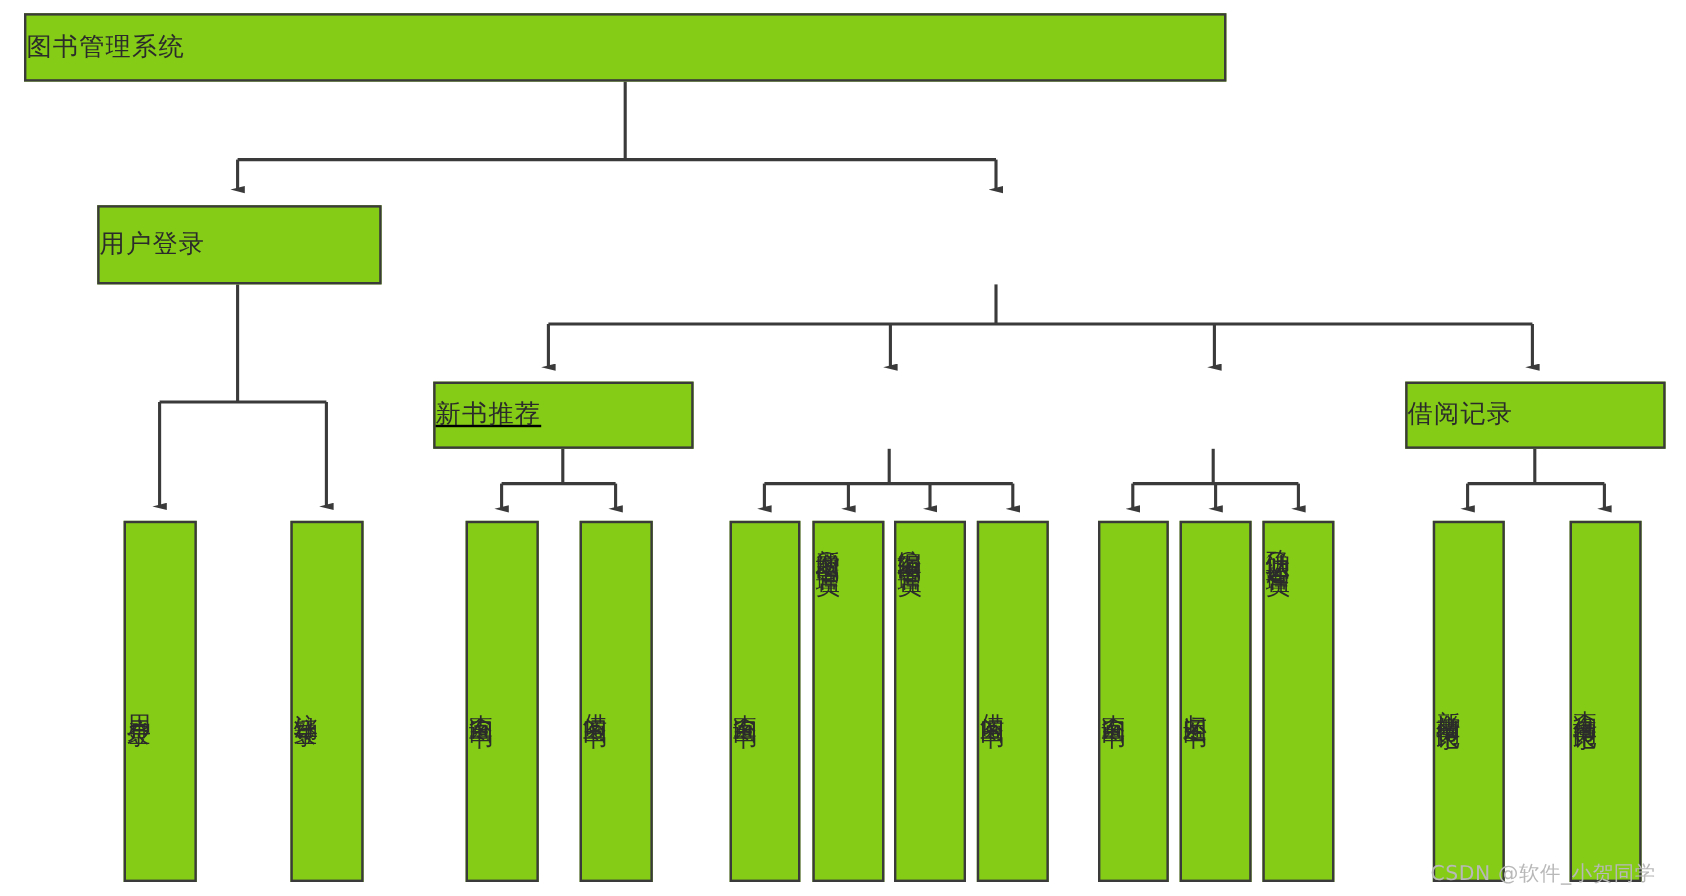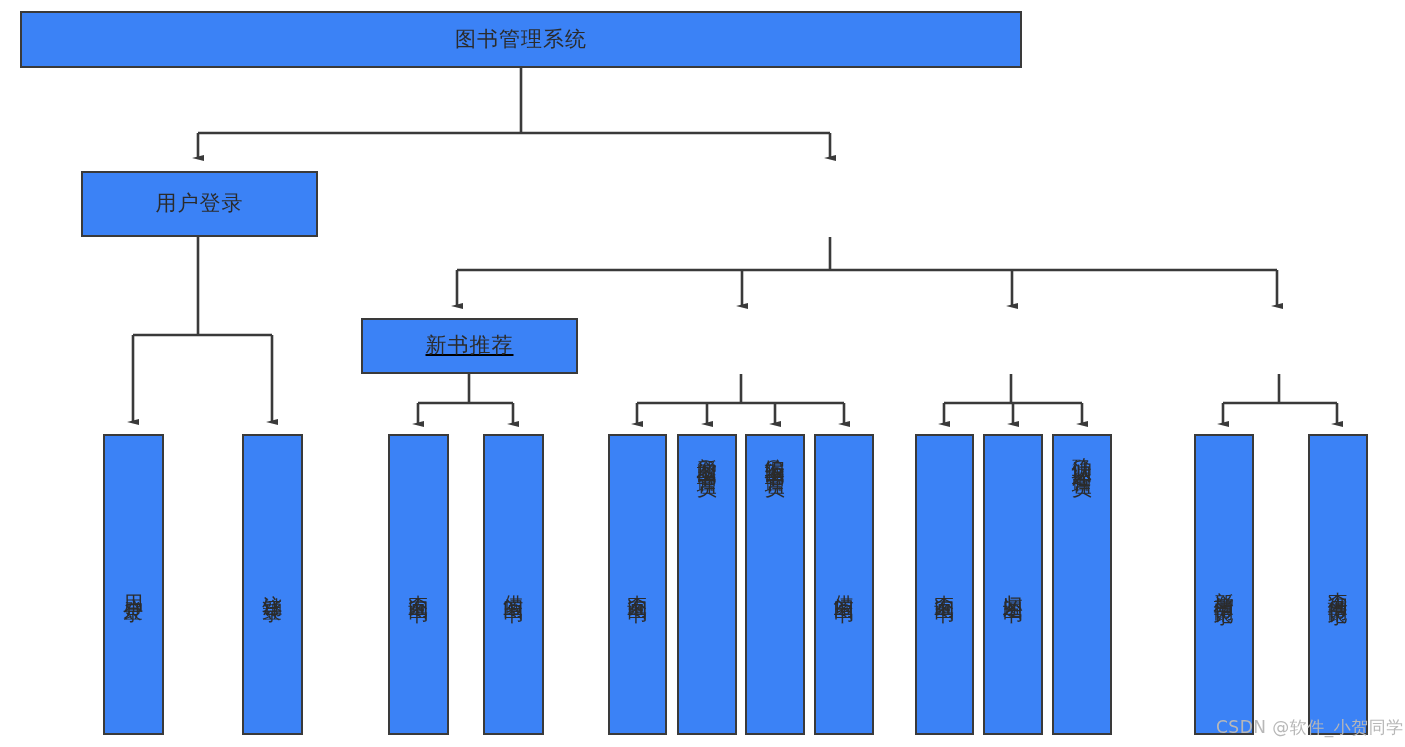--- a/index.html
+++ b/index.html
@@ -21,25 +21,25 @@
   svg.diagram-canvas {
     position: absolute;
     top: 0;
     left: 0;
     width: 1405px;
     height: 747px;
   }
   .node-box {
     position: absolute;
     box-sizing: border-box;
-    background: #3b82f6;
+    background: #84cc16;
     border: 2.5px solid #3a3a3a;
     display: flex;
     align-items: center;
-    justify-content: center;
+    justify-content: flex-start;
   }
   .node-label-h {
     font-size: 21px;
     color: #2b2b2b;
     letter-spacing: 1px;
     white-space: nowrap;
     line-height: 1.1;
   }
   .node-label-v {
     font-size: 20px;
@@ -58,21 +58,20 @@
     align-items: center;
     padding-top: 0;
   }
   .watermark {
     position: absolute;
     font-size: 17px;
     color: #b8b8b8;
     letter-spacing: 0.5px;
     white-space: nowrap;
     user-select: none;
-    margin-left: 24px;
   }
 </style>
 </head>
 <body>
 
 <div id="diagram-root">
 
   <svg class="diagram-canvas" viewBox="0 0 1405 747">
     <defs>
       <marker id="arrowhead" markerWidth="10" markerHeight="12" refX="3" refY="6" orient="auto" markerUnits="userSpaceOnUse">
@@ -132,20 +131,23 @@
     <span class="node-label-h">用户登录</span>
   </div>
 
 
   <div class="node-box" style="left:361px; top:318px; width:217px; height:56px;text-decoration:underline;">
     <span class="node-label-h">新书推荐</span>
   </div>
 
 
 
+  <div class="node-box" style="left:1171px; top:318px; width:217px; height:56px;">
+    <span class="node-label-h">借阅记录</span>
+  </div>
 
   <div class="node-box vertical centered" style="left:103px; top:434px; width:61px; height:301px;">
     <span class="node-label-v">用户登录</span>
   </div>
 
   <div class="node-box vertical centered" style="left:242px; top:434px; width:61px; height:301px;">
     <span class="node-label-v">注销登录</span>
   </div>
 
   <div class="node-box vertical centered" style="left:388px; top:434px; width:61px; height:301px;">

